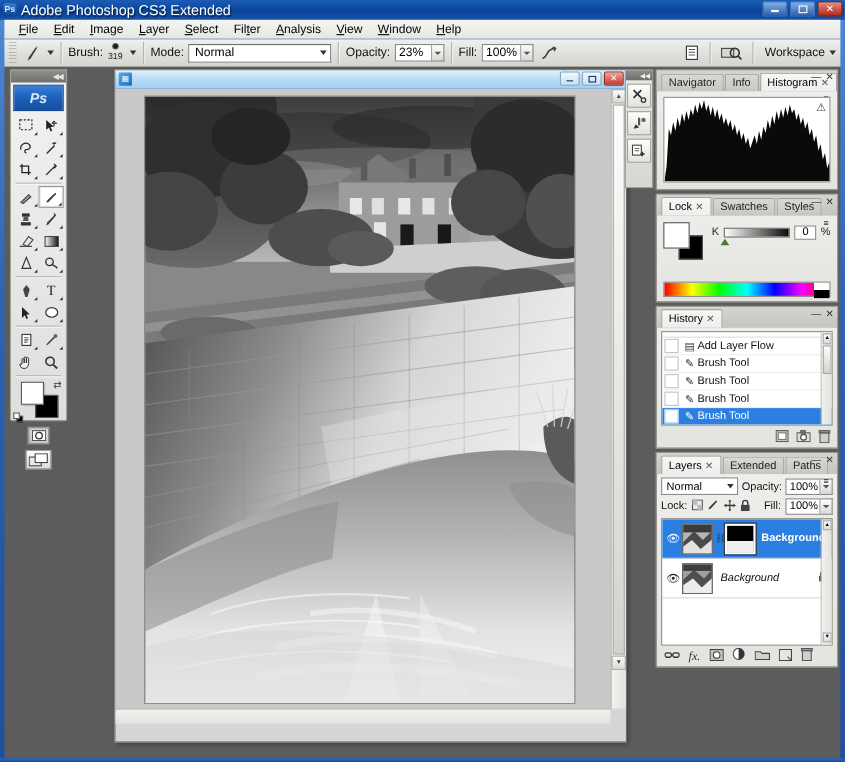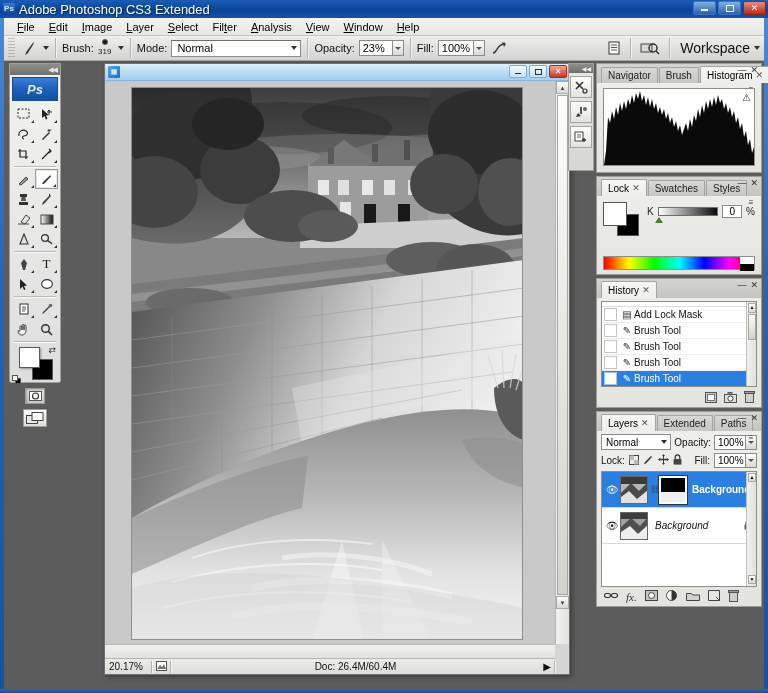--- a/index.html
+++ b/index.html
@@ -93,21 +93,21 @@
   .spin {
     width:11px;height:16px;border:1px solid #8c8c88;border-left:none;
     background:linear-gradient(180deg,#fdfdfd,#d9d9d5);
     display:flex;align-items:center;justify-content:center;
   }
   .spin .tri-down{border-top-color:#555;border-left-width:3px;border-right-width:3px;border-top-width:3.5px;}
   .tool-btn-sq {
     width:20px;height:20px;display:flex;align-items:center;justify-content:center;
     color:#333;
   }
-  .workspace-btn { display:flex;align-items:center;gap:4px;font-size:14px;color:#111; padding:2px 4px;}
+  .workspace-btn { display:flex;align-items:center;gap:4px;font-size:11px;color:#111; padding:2px 4px;}
 
   
   .work {
     position:absolute; left:4px; top:61px; width:760px; height:628px;
     background:#5c5c5c;
   }
   
   .toolbox {
     position:absolute; left:5px; top:2px; width:52px; height:320px;
     background:linear-gradient(180deg,#f2f2f0,#dedede);
@@ -781,34 +781,20 @@
         </div>
 
         <div class="doc-vscroll">
           <div class="sb-arrow">▲</div>
           <div class="sb-thumb" style="height:500px;margin:1px;"></div>
           <div class="sb-arrow">▼</div>
         </div>
 
         <div class="doc-hscroll"></div>
 
-        <div class="doc-status">
-          <div class="ds-zoom">20.17%</div>
-          <div class="ds-sep"></div>
-          <div style="width:18px;text-align:center;">
-            <svg width="11" height="10" viewBox="0 0 11 10">
-                <rect x="0.5" y="0.5" width="10" height="9" fill="#fff" stroke="#555"></rect>
-                <path d="M1 8 L4 4 L6 6 L8 3 L10 8 Z" fill="#777"></path>
-              </svg>
-          </div>
-          <div class="ds-sep"></div>
-          <div class="ds-doc">Doc: 26.4M/60.4M</div>
-          <div style="width:14px;text-align:center;">▶</div>
-          <div class="ds-sep"></div>
-        </div>
       </div>
 
       <div class="icondock">
         <div class="idock-grip">◀◀</div>
         <div class="idock-btn">
           <svg width="14" height="14" viewBox="0 0 14 14">
               <path d="M2 2 L9 9 M9 2 L2 9" stroke="#333" stroke-width="1.6"></path>
               <circle cx="11" cy="11" r="2" fill="none" stroke="#333" stroke-width="1.2"></circle>
             </svg>
         </div>
@@ -830,21 +816,21 @@
       </div>
 
       <div class="dock">
 
         <div class="panel">
           <div class="panel-tabs">
             <div class="ptab">
               <span>Navigator</span>
             </div>
             <div class="ptab">
-              <span>Brush</span>
+              <span>Info</span>
             </div>
             <div class="ptab active">
               <span>Histogram</span>
               <span class="x">✕</span>
             </div>
             <div class="panel-ctl">
               <span class="m">—</span>
               <span class="m">✕</span>
             </div>
           </div>
@@ -907,21 +893,21 @@
               <span class="m">✕</span>
             </div>
           </div>
           <div class="panel-menu">≡</div>
           <div style="padding:3px 4px 2px 4px;">
             <div class="hist-list">
               <div class="hist-row" style="height:5px;border-bottom:1px solid #ddd;"></div>
               <div class="hist-row">
                 <span class="slot"></span>
                 <span class="hico">▤</span>
-                <span>Add Lock Mask</span>
+                <span>Add Layer Flow</span>
               </div>
               <div class="hist-row">
                 <span class="slot"></span>
                 <span class="hico">✎</span>
                 <span>Brush Tool</span>
               </div>
               <div class="hist-row">
                 <span class="slot"></span>
                 <span class="hico">✎</span>
                 <span>Brush Tool</span>

